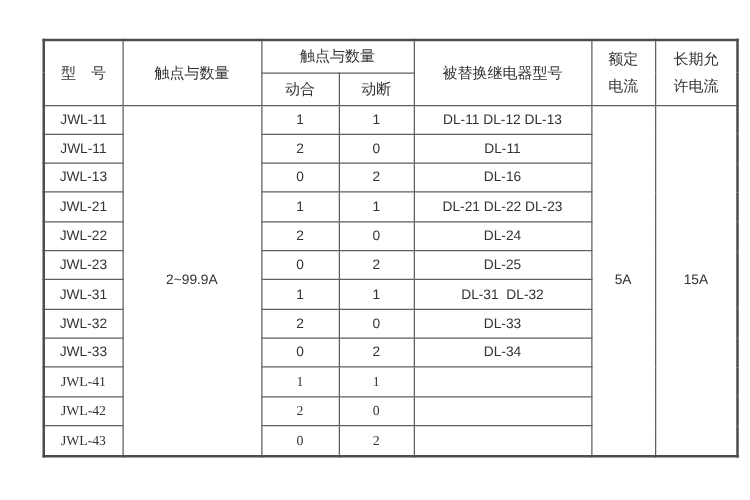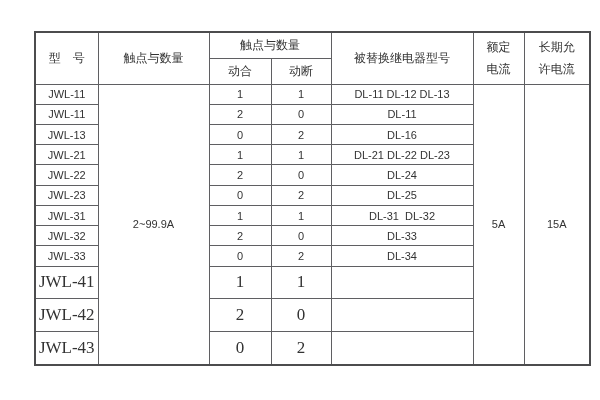--- a/index.html
+++ b/index.html
@@ -35,21 +35,21 @@
     overflow: hidden;
     color: #333333;
   }
   thead tr { height: 26px; }
   thead th { font-size: 12px; }
   tbody td { font-size: 11px; }
   .hdr-2line { line-height: 22px; font-size: 12px; }
   .replaced-cell { white-space: pre; margin-left: 44px; }
   tr.serif td {
     font-family: "Liberation Serif", serif;
-    font-size: 17px;
+    font-size: 11px;
   }
 </style>
 </head>
 <body>
 
 <div class="page">
   <table class="spec">
     <colgroup>
       <col style="width:63px">
       <col style="width:111px">

